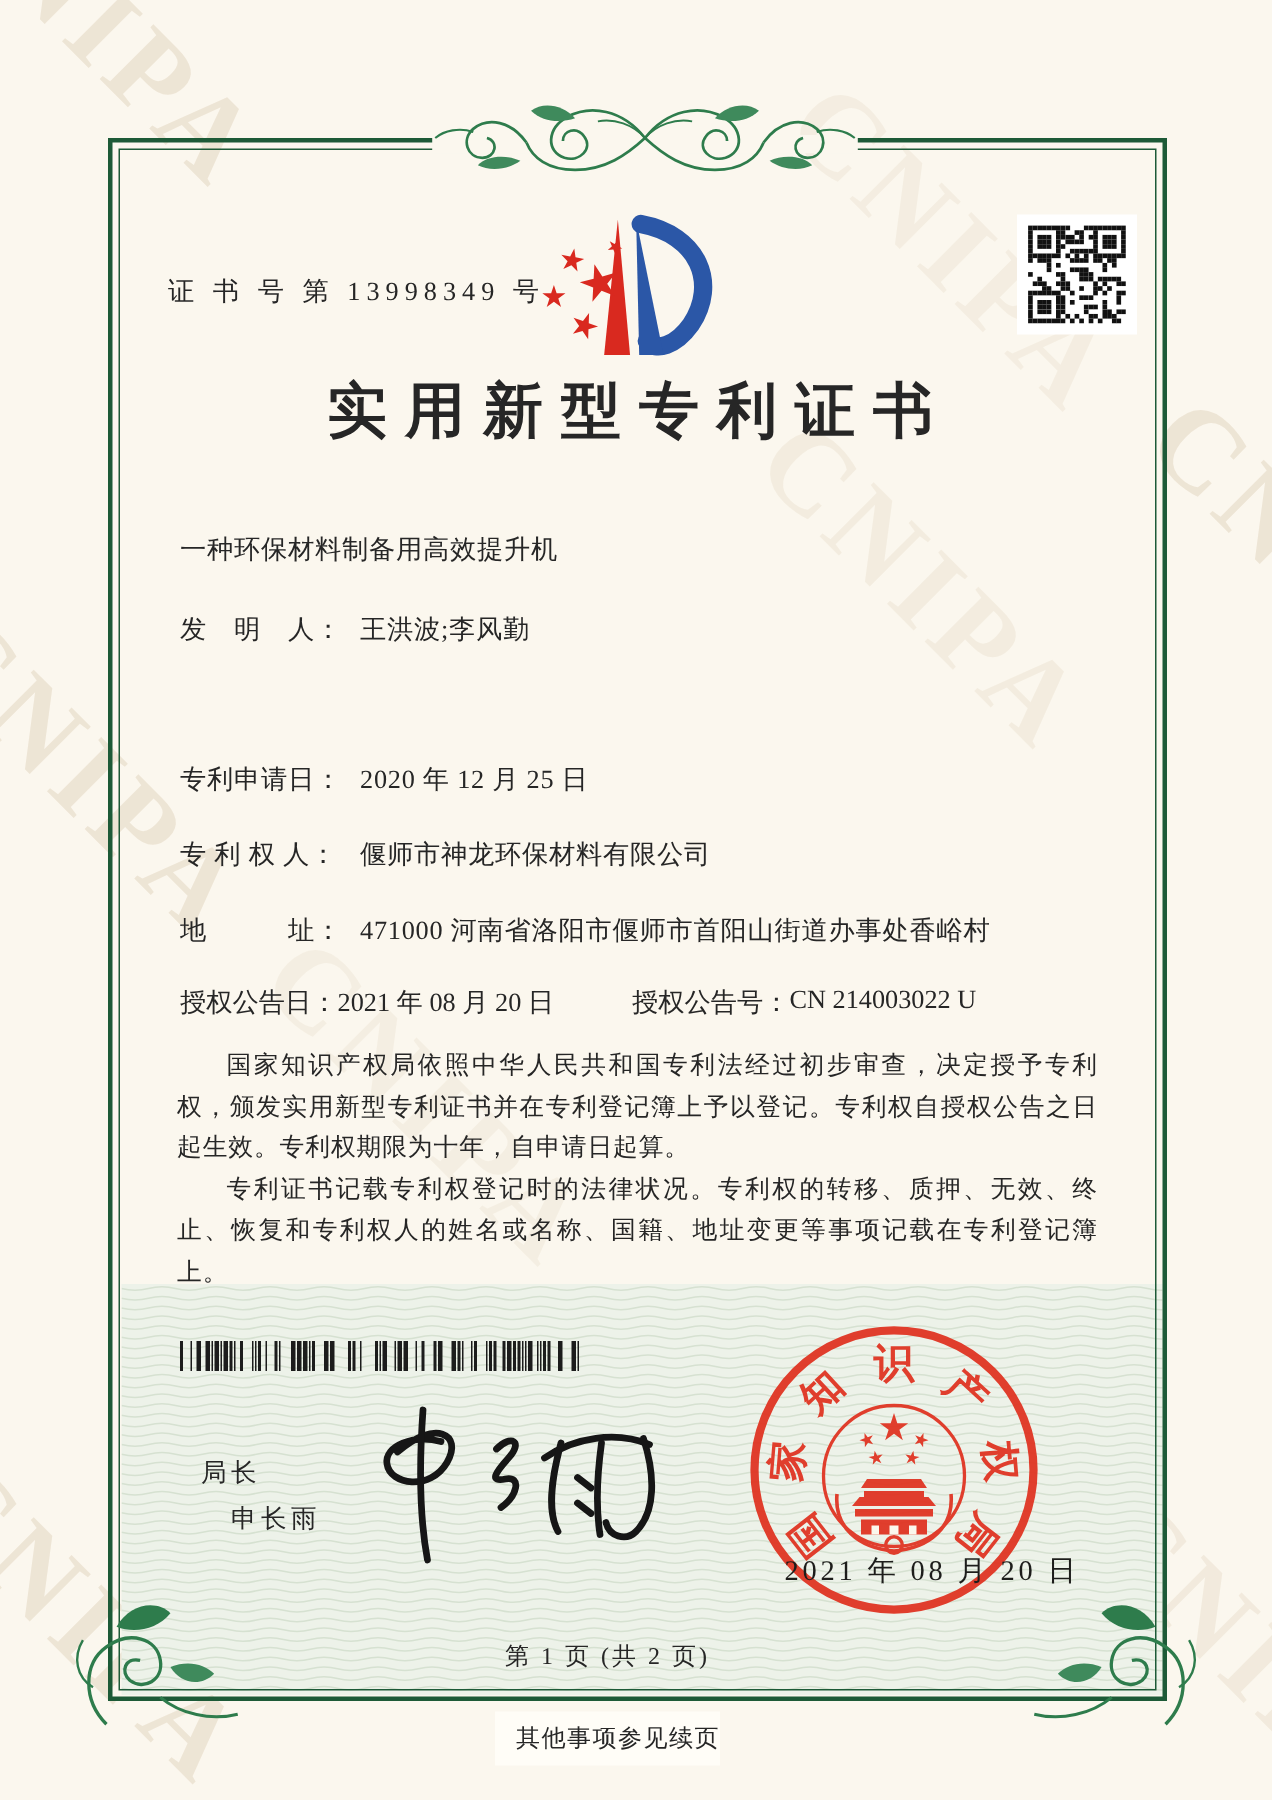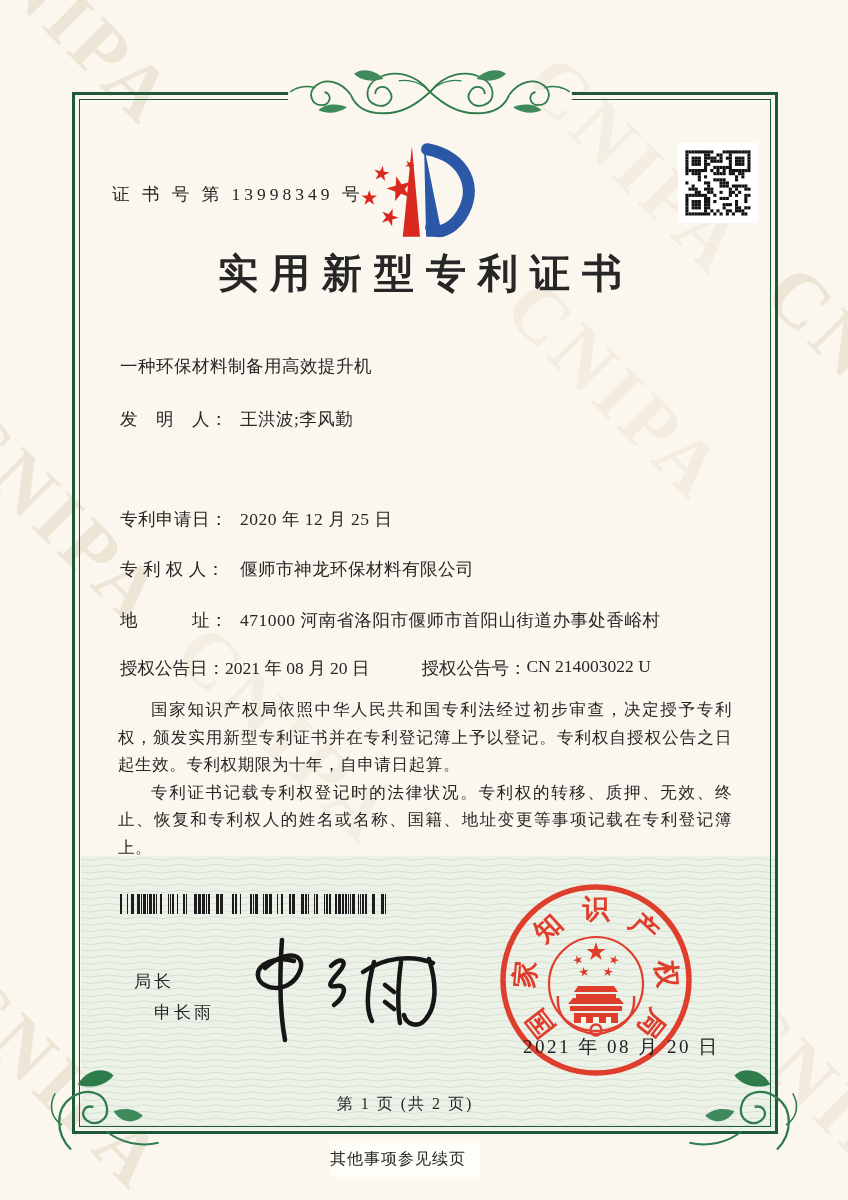--- a/index.html
+++ b/index.html
@@ -15,21 +15,21 @@
   .frow{left:120px;width:630px;display:flex;font-size:17.5px;letter-spacing:.5px;}
   .frow .lbl{flex:0 0 120px;}
   .frow .val{flex:1;}
   .grow{left:120px;width:640px;display:flex;font-size:17.5px;}
   .grow .l2{margin-left:52px;text-align:center;}
   .paras{left:118px;top:696px;width:614px;font-size:16.5px;line-height:27.5px;letter-spacing:.6px;text-align:justify;}
   .paras p{margin:0;text-indent:2em;}
   .signer{left:134px;font-size:17px;letter-spacing:3px;}
   .seal-date{left:523px;top:1034px;font-size:19px;letter-spacing:2.5px;color:#1d1d1b;z-index:6;}
   .page-info{left:0;top:1094px;width:810px;text-align:center;font-size:16px;letter-spacing:2px;z-index:5;}
-  .footer-box{left:330px;top:1141px;width:150px;height:36px;background:#fffdf7;display:flex;align-items:center;justify-content:flex-start;font-size:16px;letter-spacing:1px;}
+  .footer-box{left:330px;top:1141px;width:150px;height:36px;background:#fffdf7;display:flex;align-items:center;justify-content:flex-end;font-size:16px;letter-spacing:1px;}
   svg{display:block;}
 </style>
 </head>
 <body>
 
 <div class="page">
 
   <div class="wm" style="left:-70px;top:-30px;">CNIPA</div>
   <div class="wm" style="left:725px;top:-70px;">CNIPA</div>
   <div class="wm" style="left:500px;top:120px;opacity:.2;">CNIPA</div>

